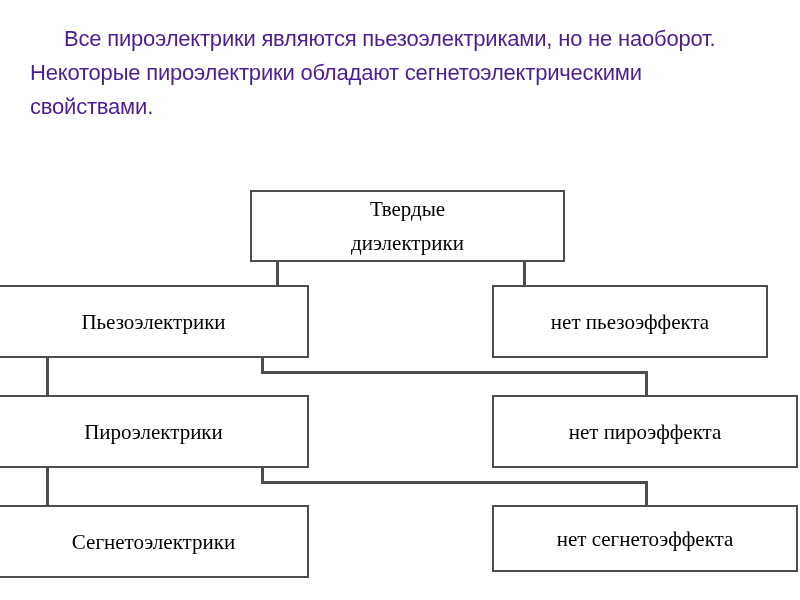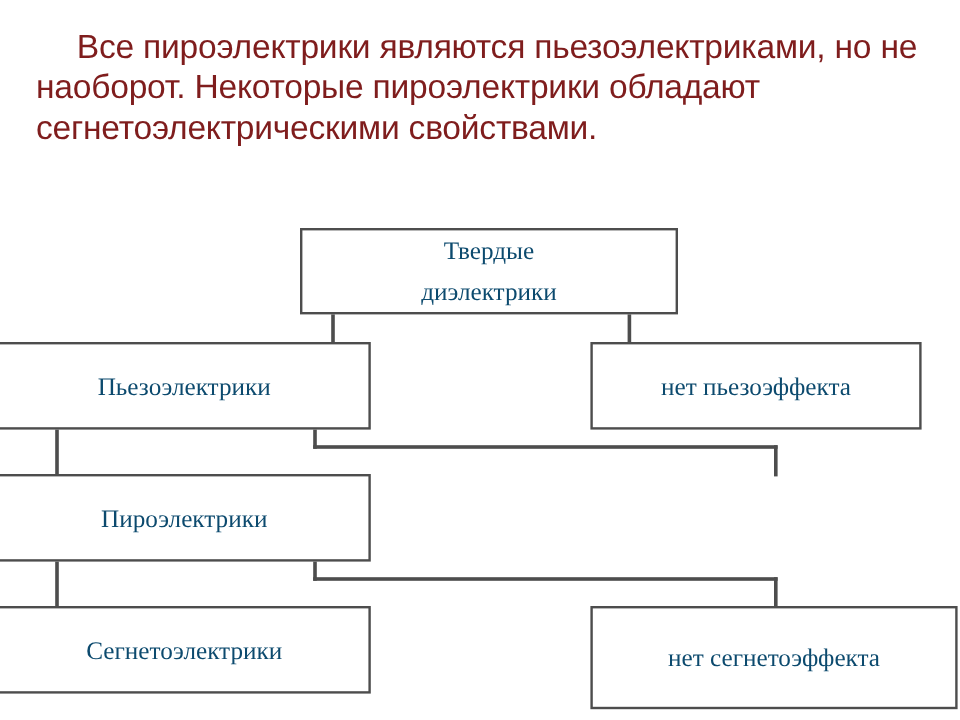--- a/index.html
+++ b/index.html
@@ -17,24 +17,24 @@
     color: #000000;
   }
 
   
   #heading-text {
     position: absolute;
     left: 30px;
     top: 22px;
     width: 740px;
     font-family: "Liberation Sans", sans-serif;
-    font-size: 28px;
+    font-size: 22px;
     line-height: 34px;
     font-weight: 400;
-    color: #7f1d1d;
+    color: #4c1d95;
     letter-spacing: -0.2px;
     white-space: pre-line;
     text-indent: 34px;
   }
 
   
   #diagram {
     position: absolute;
     left: 0;
     top: 0;
@@ -47,21 +47,21 @@
     box-sizing: border-box;
     border: 2px solid #4d4d4d;
     background: #ffffff;
     display: flex;
     align-items: center;
     justify-content: center;
     text-align: center;
     font-family: "Liberation Serif", serif;
     font-size: 21px;
     line-height: 32px;
-    color: #0c4a6e;
+    color: #000000;
     z-index: 2;
   }
   .node .node-label {
     display: block;
     white-space: pre-line;
     padding: 0 6px;
   }
 
   
   #node-root {
@@ -73,21 +73,21 @@
   }
 
   
   #node-piezo      { left: -2px; top: 285px; width: 311px; height: 73px; }
   #node-pyro       { left: -2px; top: 395px; width: 311px; height: 73px; }
   #node-ferro      { left: -2px; top: 505px; width: 311px; height: 73px; }
 
   
   #node-no-piezo   { left: 492px; top: 285px; width: 276px; height: 73px; }
   #node-no-pyro    { left: 492px; top: 395px; width: 306px; height: 73px; }
-  #node-no-ferro   { left: 492px; top: 505px; width: 306px; height: 86px; }
+  #node-no-ferro   { left: 492px; top: 505px; width: 306px; height: 67px; }
 
   
   .conn {
     position: absolute;
     background: #4d4d4d;
     z-index: 1;
   }
   .conn.v { width: 3px; }
   .conn.h { height: 3px; }
 
@@ -142,20 +142,23 @@
   </div>
 
   <div class="node" id="node-no-piezo">
     <span class="node-label">нет пьезоэффекта</span>
   </div>
 
   <div class="node" id="node-pyro">
     <span class="node-label">Пироэлектрики</span>
   </div>
 
+  <div class="node" id="node-no-pyro">
+    <span class="node-label">нет пироэффекта</span>
+  </div>
 
   <div class="node" id="node-ferro">
     <span class="node-label">Сегнетоэлектрики</span>
   </div>
 
   <div class="node" id="node-no-ferro">
     <span class="node-label">нет сегнетоэффекта</span>
   </div>
 
 </div>

